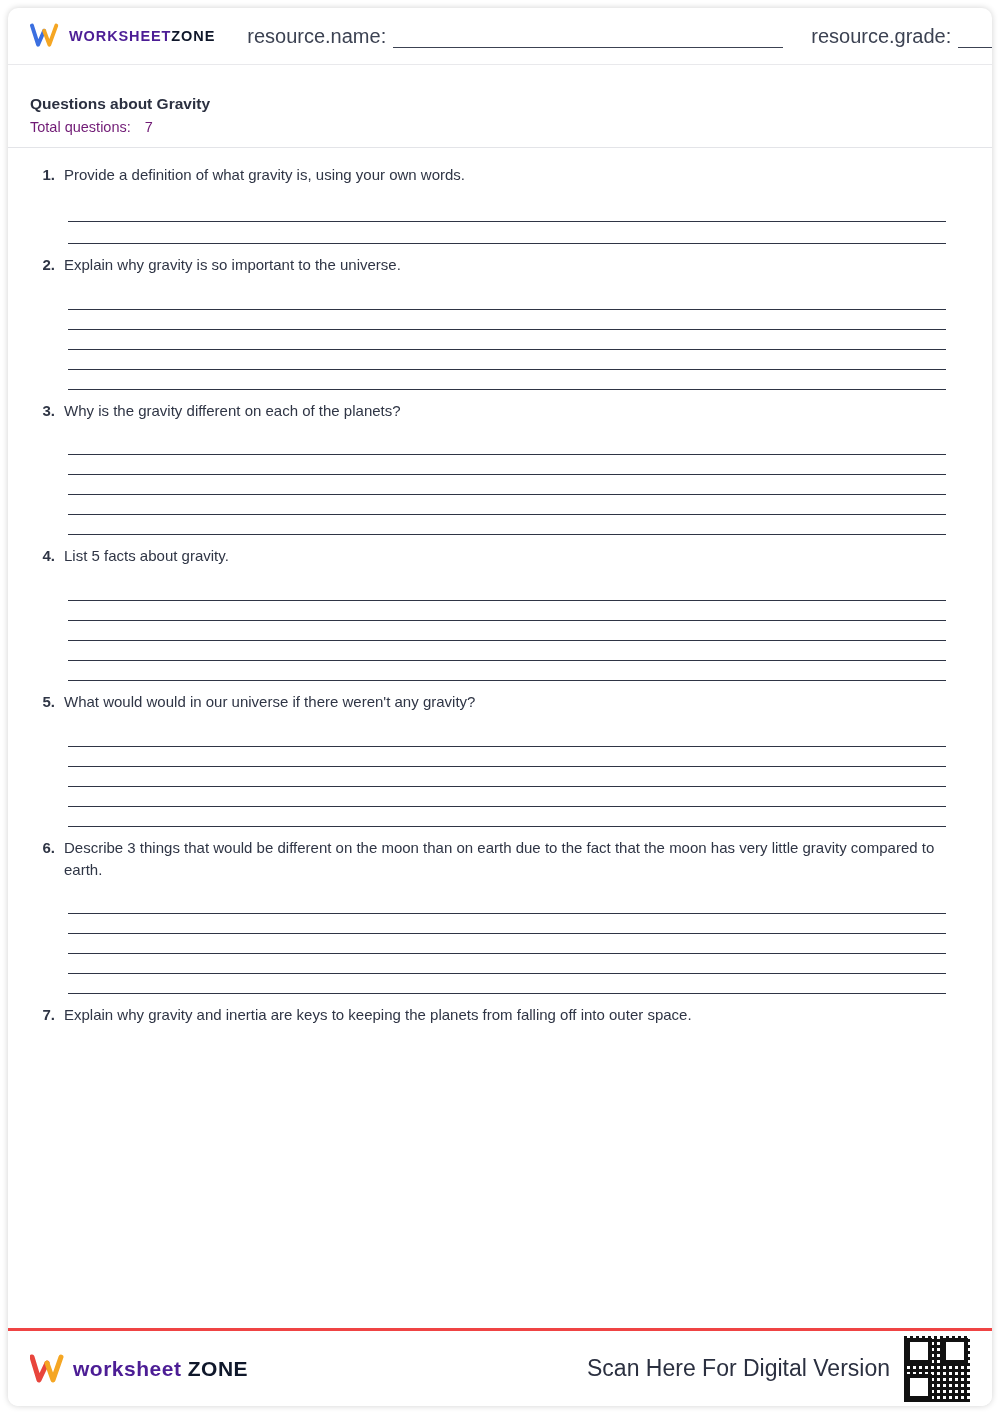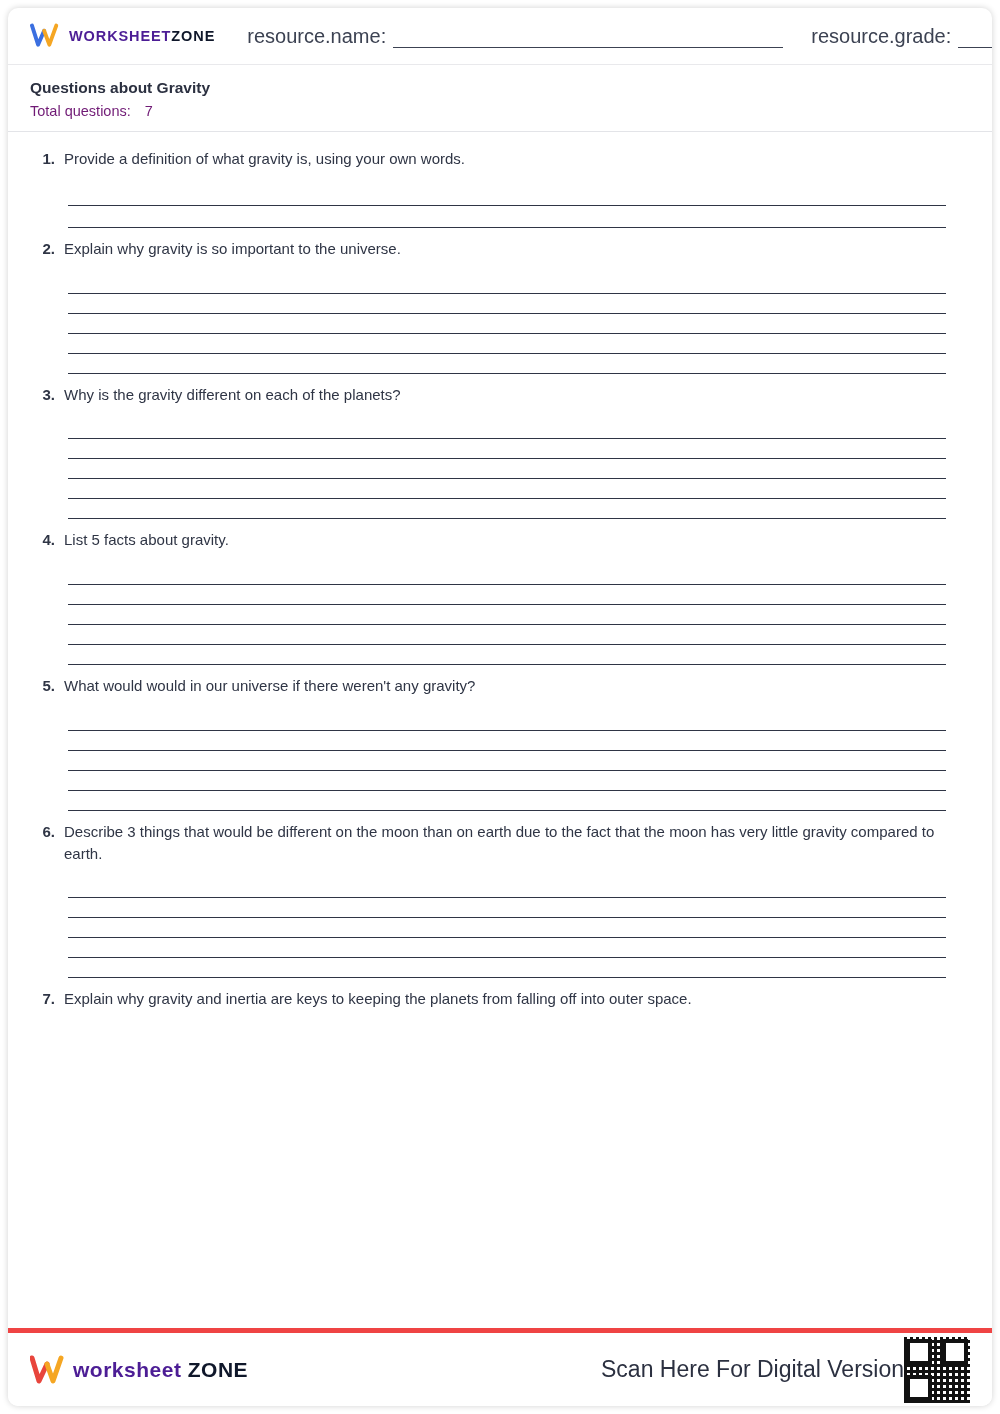--- a/index.html
+++ b/index.html
@@ -78,21 +78,21 @@
 
   
   .titleblock {
     padding: 14px 22px 12px 22px;
     border-bottom: 1px solid #e3e4e8;
   }
   .ws-title {
     font-size: 15.5px;
     font-weight: bold;
     color: #2b3040;
-    margin: 0 0 6px 0;
+    margin: 16px 0 6px 0;
   }
   .ws-total {
     font-size: 14.5px;
     color: #701a75;
   }
   .ws-total .count { margin-left: 14px; }
 
   
   .content {
     padding: 16px 40px 0 30px;
@@ -124,33 +124,34 @@
   }
   .lines.tight .rule { height: 19px; }
 
   
   .footer {
     position: absolute;
     left: 0;
     bottom: 0;
     width: 984px;
     height: 78px;
-    border-top: 5px solid #ef4444;
+    border-top: 3px solid #ef4444;
     display: flex;
     align-items: center;
     justify-content: space-between;
     padding: 0 22px;
     box-sizing: border-box;
     background: #fff;
   }
   .footer .brand-mark { width: 34px; height: 30px; }
   .footer .brand-text { font-size: 21px; letter-spacing: 0.5px; }
   .footer-right {
     display: flex;
     align-items: center;
+    gap: 14px;
   }
   .scan-text {
     font-size: 23px;
     color: #2b3040;
   }
   .qr {
     width: 66px;
     height: 66px;
     background-color: #ffffff;
     background-image:

